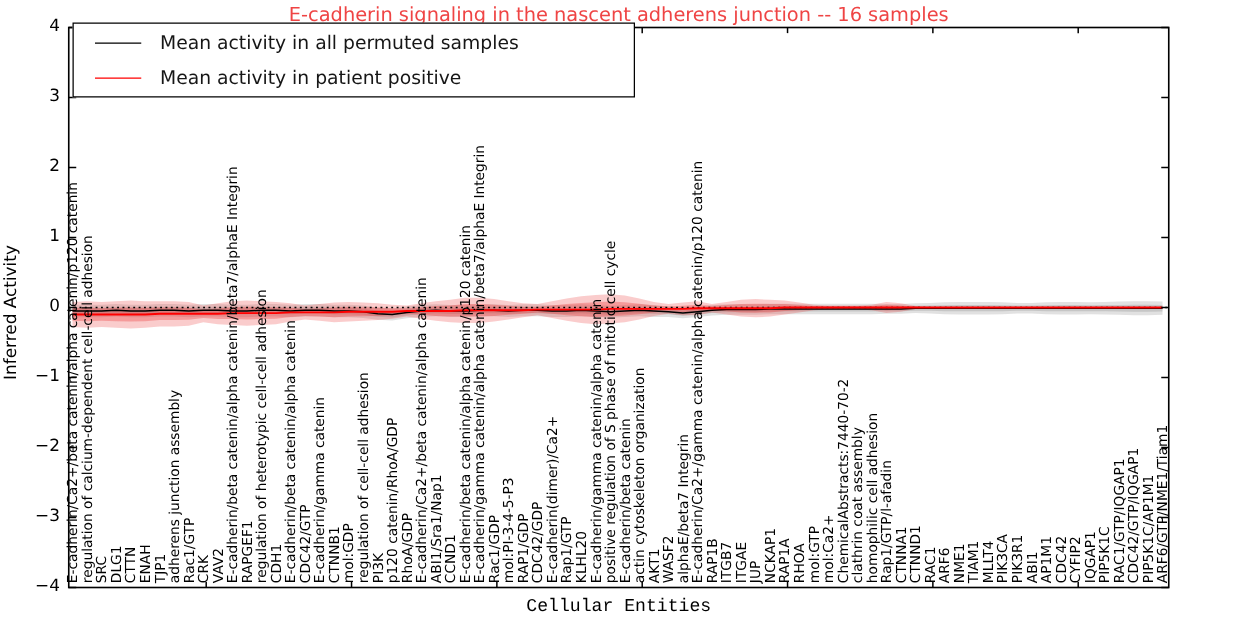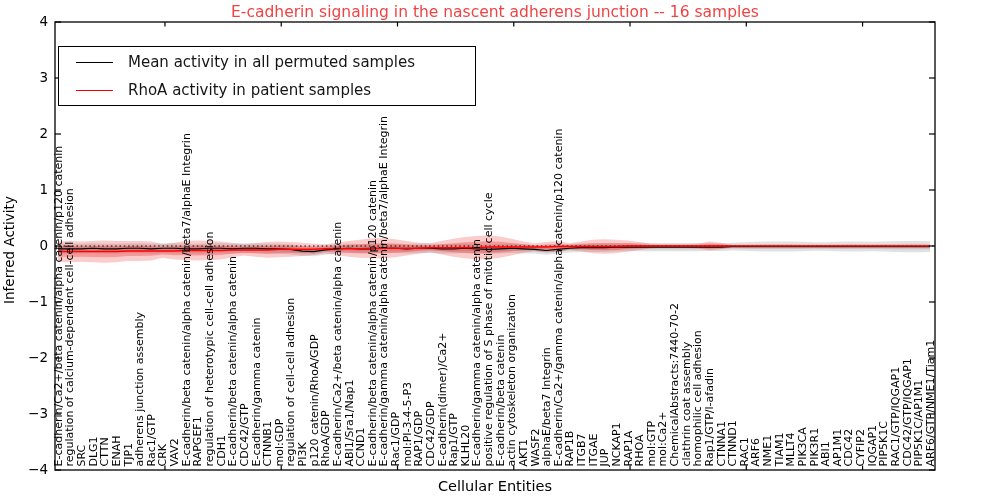--- a/index.html
+++ b/index.html
@@ -1,25 +1,25 @@
 <!DOCTYPE html>
 <html><head>
 <meta charset="utf-8">
 <style>
   html,body{margin:0;padding:0;background:#fff;}
   .canvas{position:relative;width:1000px;height:500px;background:#ffffff;
           font-family:"DejaVu Sans","Liberation Sans",sans-serif;overflow:hidden;}
   .title{position:absolute;left:55px;top:3px;width:880px;text-align:center;
          font-size:15.5px;color:#ef4444;}
   .xlabel{position:absolute;left:55px;top:478px;width:880px;text-align:center;
-          font-size:14.5px;color:#000;}
+          font-size:14.5px;color:#000;font-family:Liberation Mono, monospace;}
   .ylabel{position:absolute;left:-66px;top:242px;width:150px;text-align:center;
           font-size:13.5px;color:#000;transform:rotate(-90deg);}
   svg.plot{position:absolute;left:0;top:0;}
-  .legend{position:absolute;left:58px;top:46px;width:418px;height:60px;
+  .legend{position:absolute;left:58px;top:18px;width:450px;height:60px;
           background:#ffffff;border:1.6px solid #000;box-sizing:border-box;
           display:flex;flex-direction:column;justify-content:space-evenly;}
   .legend-row{display:flex;align-items:center;height:26px;}
   .legend-swatch{width:37px;height:0;border-top:1.7px solid #000;
                  margin-left:17px;margin-right:15px;flex:none;}
   .legend-label{font-size:15px;color:#161616;white-space:nowrap;}
   .ytick-label{position:absolute;width:34px;text-align:right;font-size:13.5px;color:#000;}
 </style>
 </head>
 <body>
@@ -163,17 +163,17 @@
       <span class="ytick-label" style="left: 14px; top: 13px;">4</span>
     </div>
 
   <div class="legend">
     <div class="legend-row">
       <div class="legend-swatch" id="swatch-0" style="border-top-color: rgb(0, 0, 0);"></div>
       <div class="legend-label">Mean activity in all permuted samples</div>
     </div>
     <div class="legend-row">
       <div class="legend-swatch" id="swatch-1" style="border-top-color: rgb(255, 0, 0);"></div>
-      <div class="legend-label">RhoA activity in patient samples</div>
+      <div class="legend-label">Mean activity in patient positive</div>
     </div>
   </div>
 
 </div>
 
 </body></html>

